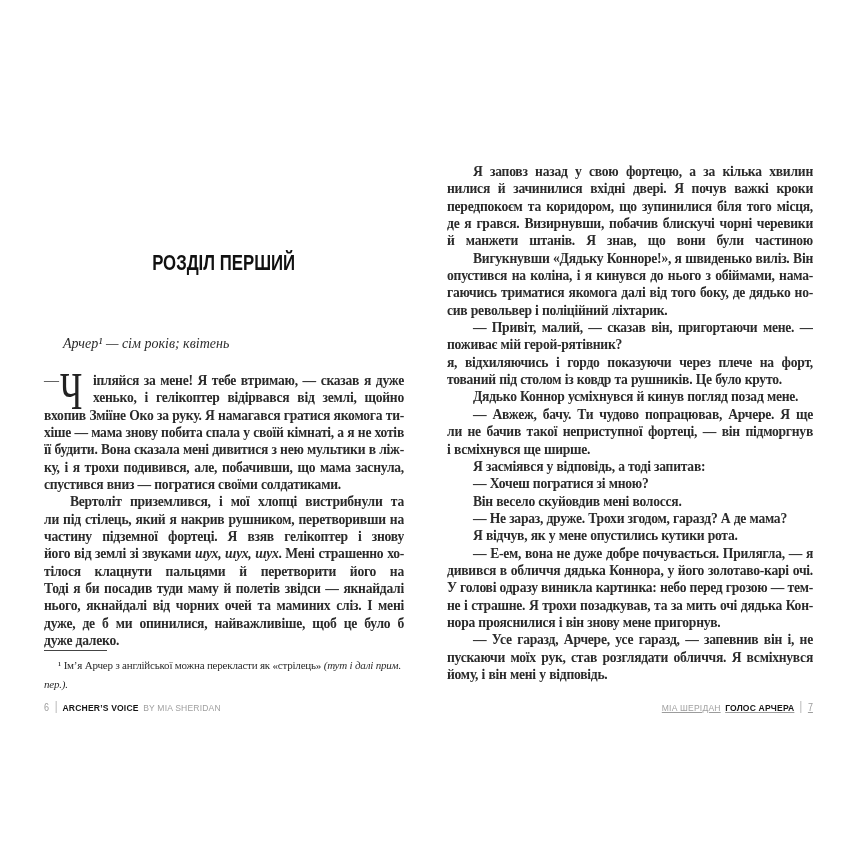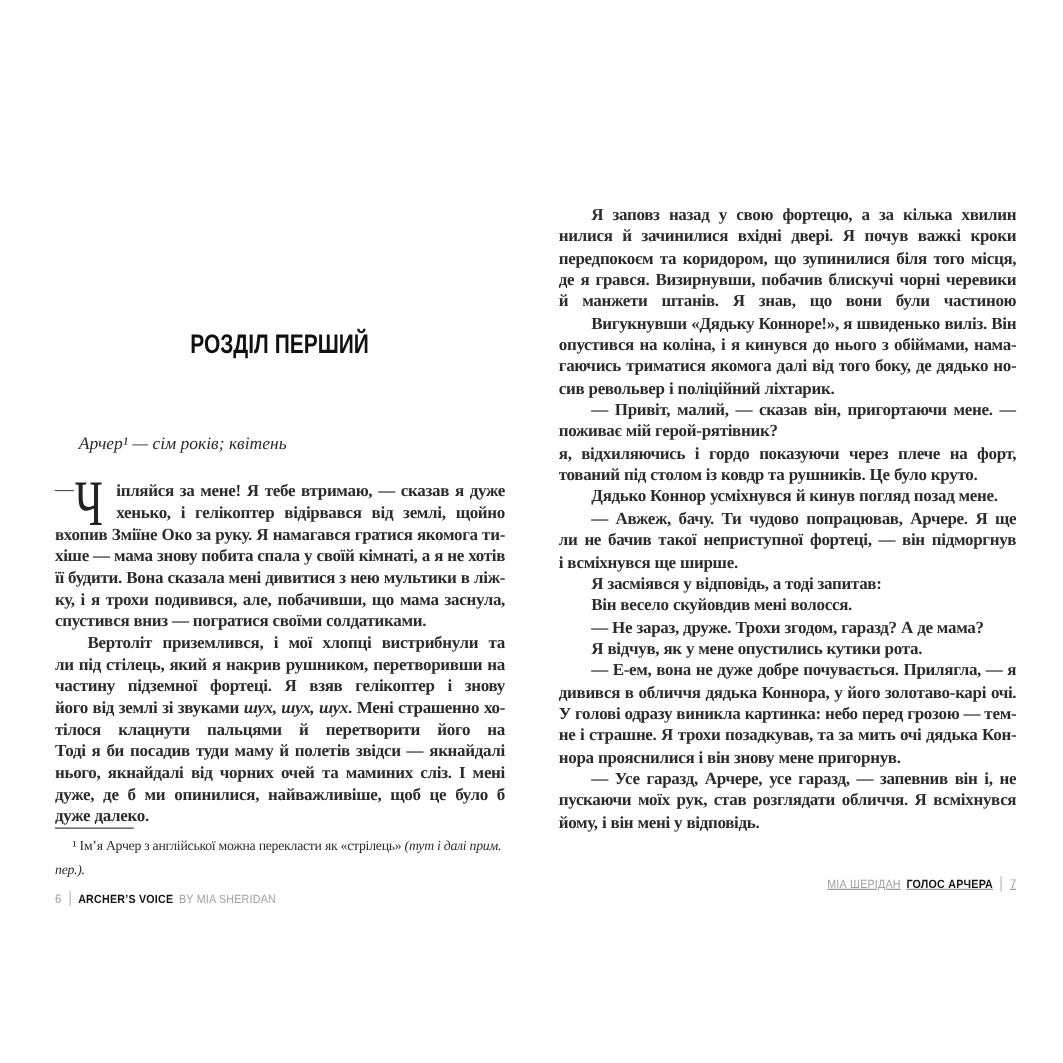--- a/index.html
+++ b/index.html
@@ -22,21 +22,21 @@
     text-align-last:justify;
     word-spacing:0.2px;
     font-weight:bold;
   }
   .bline.last { text-align-last:left; }
   .bline.indent { text-indent:26px; }
   .bline.dc-offset { padding-left:49px; }
   .bline em { font-style:italic; }
 
   
-  .left-page  { position:absolute; left:44px;  top:12px; width:360px; height:801px; }
+  .left-page  { position:absolute; left:44px;  top:0; width:360px; height:801px; }
   .right-page { position:absolute; left:447px; top:0; width:366px; height:850px; }
 
   .chapter-title {
     position:absolute; top:251px; left:0; width:100%;
     text-align:center;
   }
   .chapter-title .condense-c {
     display:inline-block;
     font-family:"Liberation Sans","DejaVu Sans",sans-serif;
     font-weight:bold; font-size:21.5px; color:#111111;
@@ -155,20 +155,21 @@
         <div class="bline last">сив револьвер і поліційний ліхтарик.</div>
         <div class="bline indent">— Привіт, малий, — сказав він, пригортаючи мене. — Як</div>
         <div class="bline last">поживає мій герой-рятівник?</div>
         <div class="bline">я, відхиляючись і гордо показуючи через плече на форт, влаш-</div>
         <div class="bline last">тований під столом із ковдр та рушників. Це було круто.</div>
         <div class="bline indent last">Дядько Коннор усміхнувся й кинув погляд позад мене.</div>
         <div class="bline indent">— Авжеж, бачу. Ти чудово попрацював, Арчере. Я ще ніко-</div>
         <div class="bline">ли не бачив такої неприступної фортеці, — він підморгнув</div>
         <div class="bline last">і всміхнувся ще ширше.</div>
         <div class="bline indent last">Я засміявся у відповідь, а тоді запитав:</div>
+        <div class="bline indent last">— Хочеш погратися зі мною?</div>
         <div class="bline indent last">Він весело скуйовдив мені волосся.</div>
         <div class="bline indent last">— Не зараз, друже. Трохи згодом, гаразд? А де мама?</div>
         <div class="bline indent last">Я відчув, як у мене опустились кутики рота.</div>
         <div class="bline indent">— Е-ем, вона не дуже добре почувається. Прилягла, — я по-</div>
         <div class="bline">дивився в обличчя дядька Коннора, у його золотаво-карі очі.</div>
         <div class="bline">У голові одразу виникла картинка: небо перед грозою — тем-</div>
         <div class="bline">не і страшне. Я трохи позадкував, та за мить очі дядька Кон-</div>
         <div class="bline last">нора прояснилися і він знову мене пригорнув.</div>
         <div class="bline indent">— Усе гаразд, Арчере, усе гаразд, — запевнив він і, не ви-</div>
         <div class="bline">пускаючи моїх рук, став розглядати обличчя. Я всміхнувся</div>

